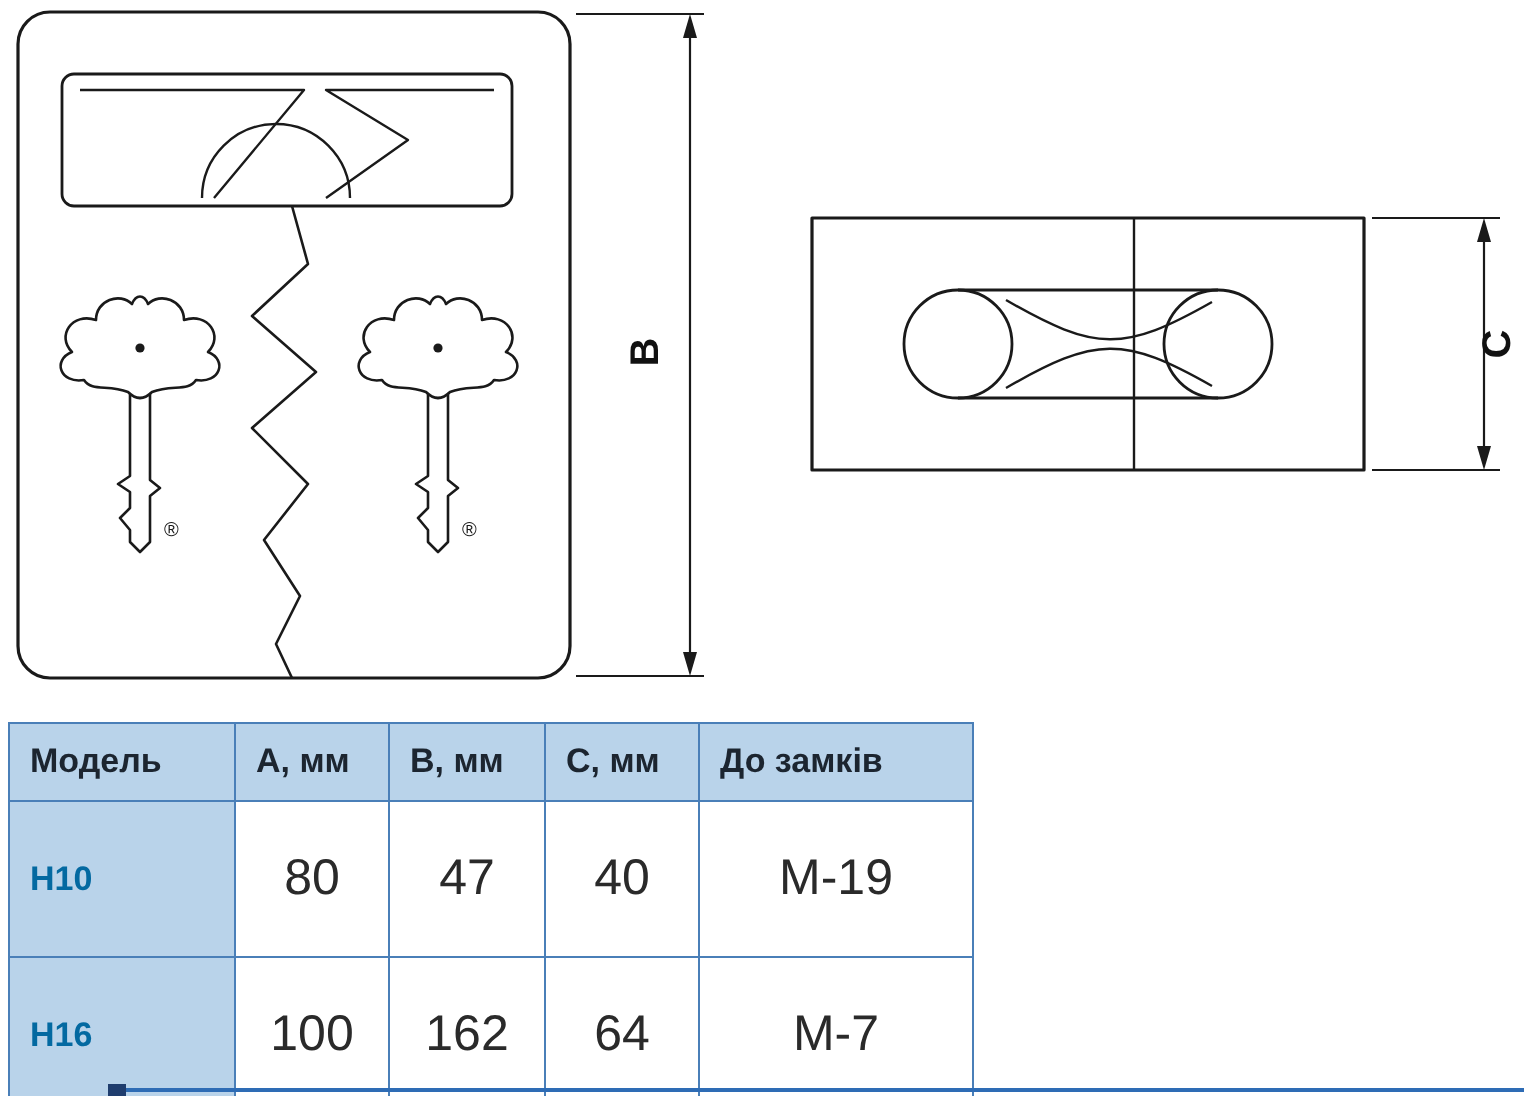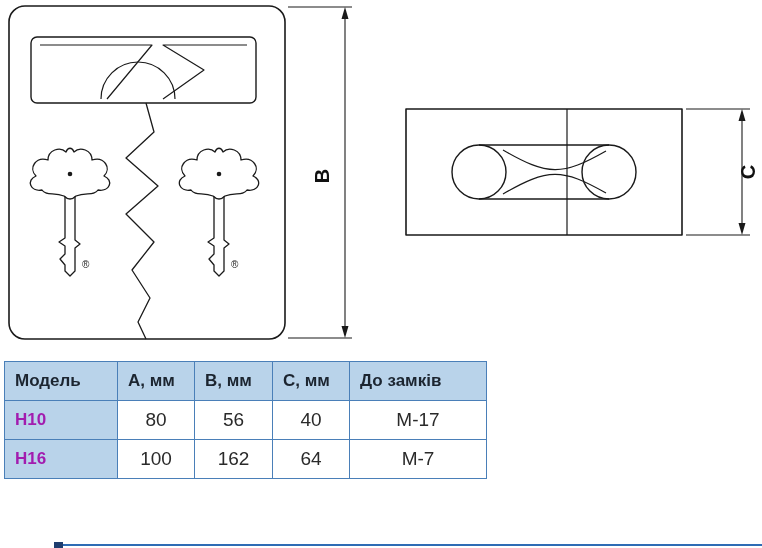--- a/index.html
+++ b/index.html
@@ -26,33 +26,33 @@
   .spec-table thead th {
     background:#b9d3ea;
     color:#1c2530;
     font-size:17px;
     font-weight:bold;
     text-align:left;
     padding:9px 10px;
   }
   .spec-table tbody th {
     background:#b9d3ea;
-    color:#a21caf;
+    color:#0369a1;
     font-size:17px;
     font-weight:bold;
     text-align:left;
     padding:9px 10px;
   }
   .spec-table tbody td {
     background:#ffffff;
     color:#2a2a2a;
-    font-size:19px;
+    font-size:25px;
     font-weight:normal;
     text-align:center;
-    padding:4px 6px;
+    padding:24px 6px;
   }
 
   
   .bottom-mark {
     position:absolute; left:54px; top:542px;
     width:9px; height:6px; background:#1f3d6e;
   }
   .bottom-rule {
     position:absolute; left:63px; top:544px;
     width:699px; height:2px; background:#2e6cb5;
@@ -149,23 +149,23 @@
         <th>А, мм</th>
         <th>В, мм</th>
         <th>С, мм</th>
         <th>До замків</th>
       </tr>
     </thead>
     <tbody>
       <tr>
         <th>Н10</th>
         <td>80</td>
-        <td>56</td>
+        <td>47</td>
         <td>40</td>
-        <td>М-17</td>
+        <td>М-19</td>
       </tr>
       <tr>
         <th>Н16</th>
         <td>100</td>
         <td>162</td>
         <td>64</td>
         <td>М-7</td>
       </tr>
     </tbody>
   </table>

